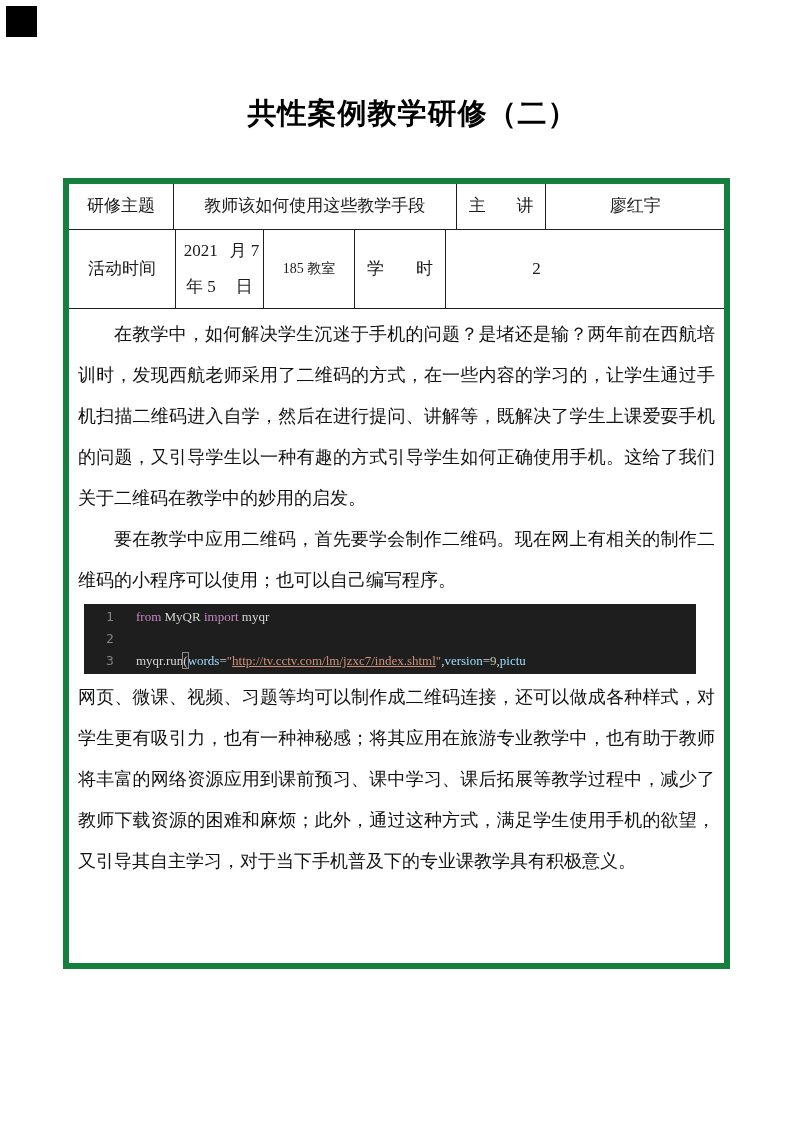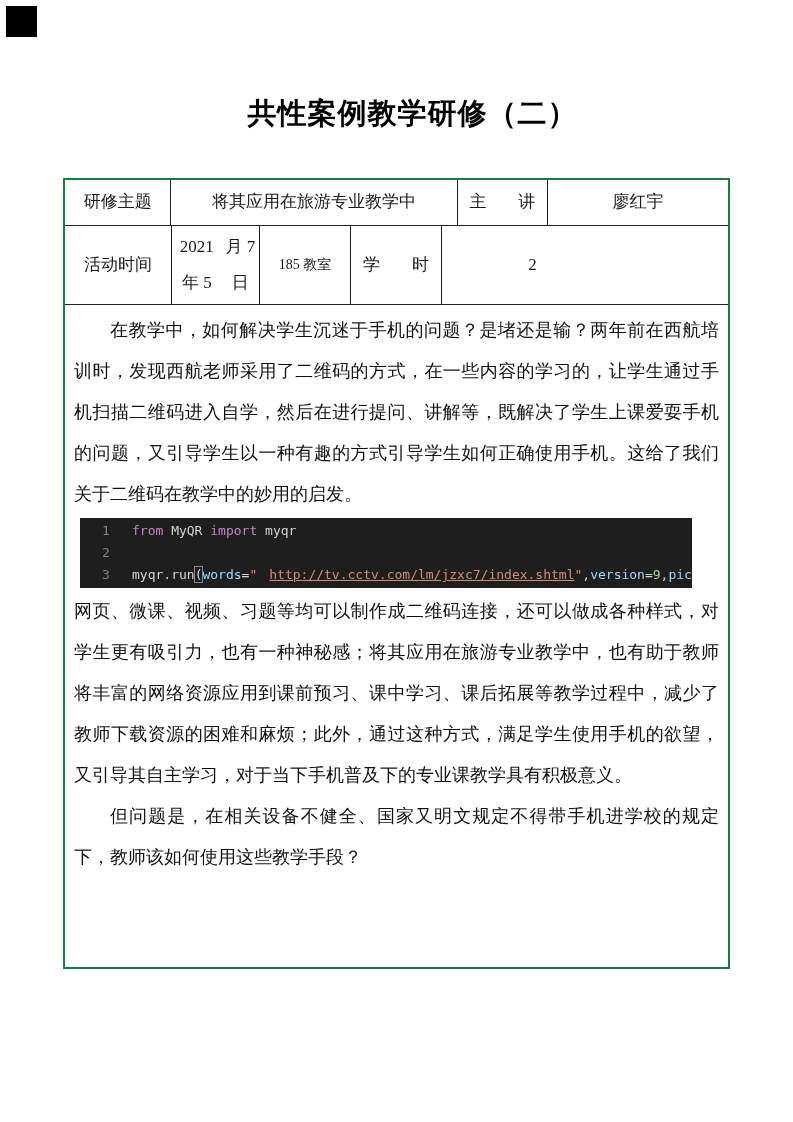--- a/index.html
+++ b/index.html
@@ -6,21 +6,21 @@
   html, body { width: 793px; height: 1122px; background: #ffffff; overflow: hidden; }
   body { font-family: "Liberation Serif", "DejaVu Serif", serif; color: #1a1a1a; }
   .page { position: relative; width: 793px; height: 1122px; background: #fff; }
 
   .corner-artifact { position: absolute; left: 6px; top: 6px; width: 31px; height: 31px; background: #000; }
 
   .doc-title { position: absolute; top: 94px; left: 16px; width: 100%; text-align: center;
                font-size: 29px; font-weight: 700; letter-spacing: 1px; color: #000; }
 
   .doc-table { position: absolute; left: 63px; top: 178px; width: 667px; height: 791px;
-               border: 2px solid #15803d; background: #fff; }
+               border: 6px solid #15803d; background: #fff; }
   .trow { display: flex; border-bottom: 1px solid #1f1f1f; }
   .cell { border-right: 1px solid #1f1f1f; display: flex; align-items: center; justify-content: center;
           font-size: 17px; text-align: center; line-height: 1.35; }
   .cell:last-child { border-right: none; }
   .r1 { height: 46px; }
   .r2 { height: 79px; }
   .w107 { width: 107px; } .w288 { width: 288px; } .w91 { width: 91px; } .w181 { width: 181px; }
   .w88 { width: 88px; } .w109 { width: 109px; }
   .spread { justify-content: space-between; padding: 0 12px; }
   .two-line { flex-direction: row; justify-content: center; }
@@ -31,43 +31,43 @@
   .body-cell p { font-size: 18px; line-height: 41px; text-align: justify;
                  text-justify: inter-ideograph; color: #111; }
   .body-cell p.indent { text-indent: 2em; }
 
   .code-block { margin: 3px 4px 3px 6px; width: 612px; height: 70px; background: #1e1e1e;
                 overflow: hidden; padding: 2px 0; font-family: "DejaVu Sans Mono", monospace;
                 font-size: 13px; line-height: 22px; }
   .code-line { display: flex; white-space: pre; }
   .ln { width: 52px; text-align: center; color: #858585; flex: 0 0 52px;
         font-family: "DejaVu Sans Mono", monospace; }
-  .code-text { white-space: pre; }
+  .code-text { white-space: pre; font-family: Liberation Serif, serif; }
   .tk-kw { color: #c586c0; }
   .tk-plain { color: #d4d4d4; }
   .tk-param { color: #9cdcfe; }
   .tk-str { color: #ce9178; }
-  .tk-url { color: #ce9178; text-decoration: underline; margin-left: 12px; }
+  .tk-url { color: #ce9178; text-decoration: underline; }
   .tk-num { color: #b5cea8; }
   .tk-bracket { color: #d4d4d4; outline: 1px solid #8a8a8a; }
 </style>
 </head>
 <body>
 
 <div class="page">
 
   <div class="corner-artifact"></div>
 
   <div class="doc-title">共性案例教学研修（二）</div>
 
   <div class="doc-table">
 
     <div class="trow r1">
       <div class="cell w107">研修主题</div>
-      <div class="cell w288">将其应用在旅游专业教学中</div>
+      <div class="cell w288">教师该如何使用这些教学手段</div>
       <div class="cell w91 spread">
         <span>主</span>
         <span>讲</span>
       </div>
       <div class="cell w181">廖红宇</div>
     </div>
 
     <div class="trow r2">
       <div class="cell w107">活动时间</div>
       <div class="cell w88 two-line">
@@ -77,32 +77,32 @@
       <div class="cell w91 small-cell">185 教室</div>
       <div class="cell w91 spread">
         <span>学</span>
         <span>时</span>
       </div>
       <div class="cell w181">2</div>
     </div>
 
     <div class="body-cell">
       <p class="indent">在教学中，如何解决学生沉迷于手机的问题？是堵还是输？两年前在西航培训时，发现西航老师采用了二维码的方式，在一些内容的学习的，让学生通过手机扫描二维码进入自学，然后在进行提问、讲解等，既解决了学生上课爱耍手机的问题，又引导学生以一种有趣的方式引导学生如何正确使用手机。这给了我们关于二维码在教学中的妙用的启发。</p>
+      <p class="indent">要在教学中应用二维码，首先要学会制作二维码。现在网上有相关的制作二维码的小程序可以使用；也可以自己编写程序。</p>
 
       <div class="code-block">
         <div class="code-line">
           <span class="ln">1</span><span class="code-text"><span class="tk-kw">from</span><span class="tk-plain"> MyQR </span><span class="tk-kw">import</span><span class="tk-plain"> myqr</span></span>
         </div>
         <div class="code-line">
           <span class="ln">2</span><span class="code-text"></span>
         </div>
         <div class="code-line">
           <span class="ln">3</span><span class="code-text"><span class="tk-plain">myqr.run</span><span class="tk-bracket">(</span><span class="tk-param">words</span><span class="tk-plain">=</span><span class="tk-str">"</span><span class="tk-url">http://tv.cctv.com/lm/jzxc7/index.shtml</span><span class="tk-str">"</span><span class="tk-plain">,</span><span class="tk-param">version</span><span class="tk-plain">=</span><span class="tk-num">9</span><span class="tk-plain">,</span><span class="tk-param">pictu</span></span>
         </div>
       </div>
 
       <p>网页、微课、视频、习题等均可以制作成二维码连接，还可以做成各种样式，对学生更有吸引力，也有一种神秘感；将其应用在旅游专业教学中，也有助于教师将丰富的网络资源应用到课前预习、课中学习、课后拓展等教学过程中，减少了教师下载资源的困难和麻烦；此外，通过这种方式，满足学生使用手机的欲望，又引导其自主学习，对于当下手机普及下的专业课教学具有积极意义。</p>
-      <p class="indent">但问题是，在相关设备不健全、国家又明文规定不得带手机进学校的规定下，教师该如何使用这些教学手段？</p>
     </div>
 
   </div>
 
 </div>
 
 </body></html>

